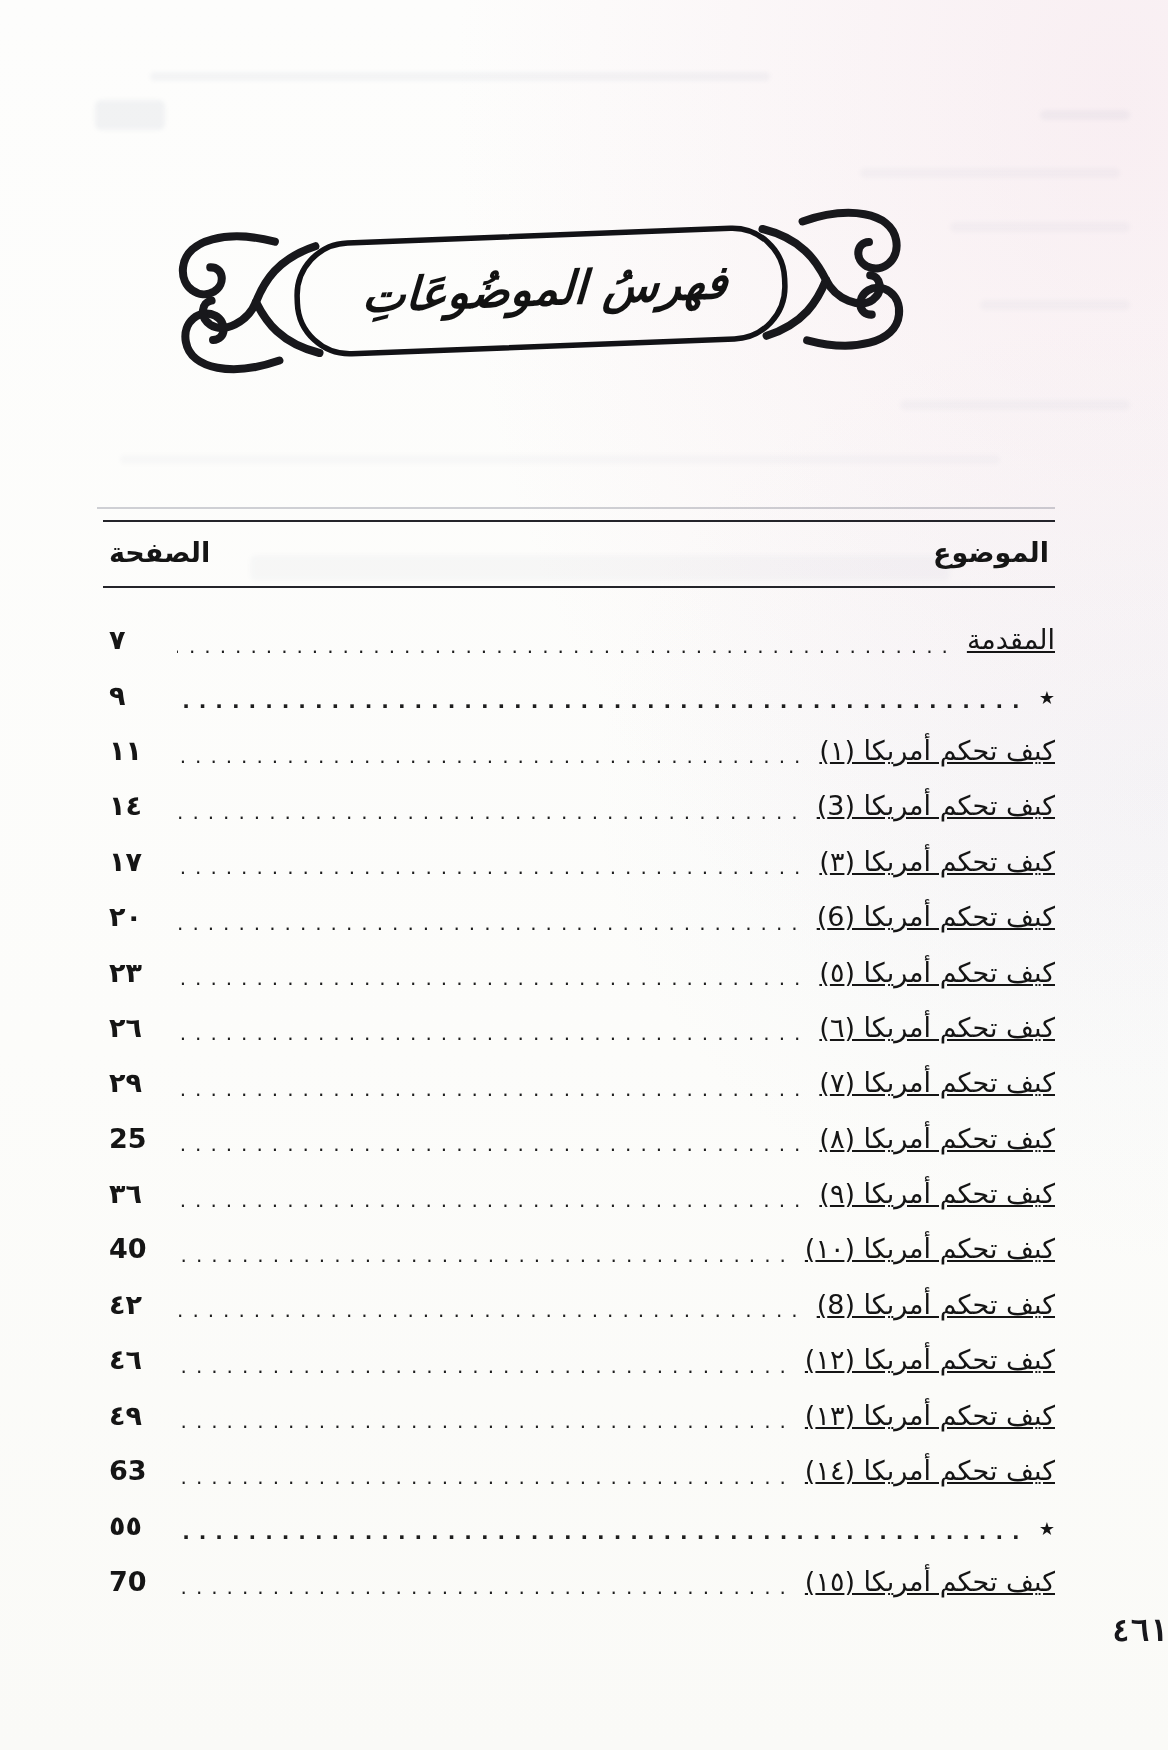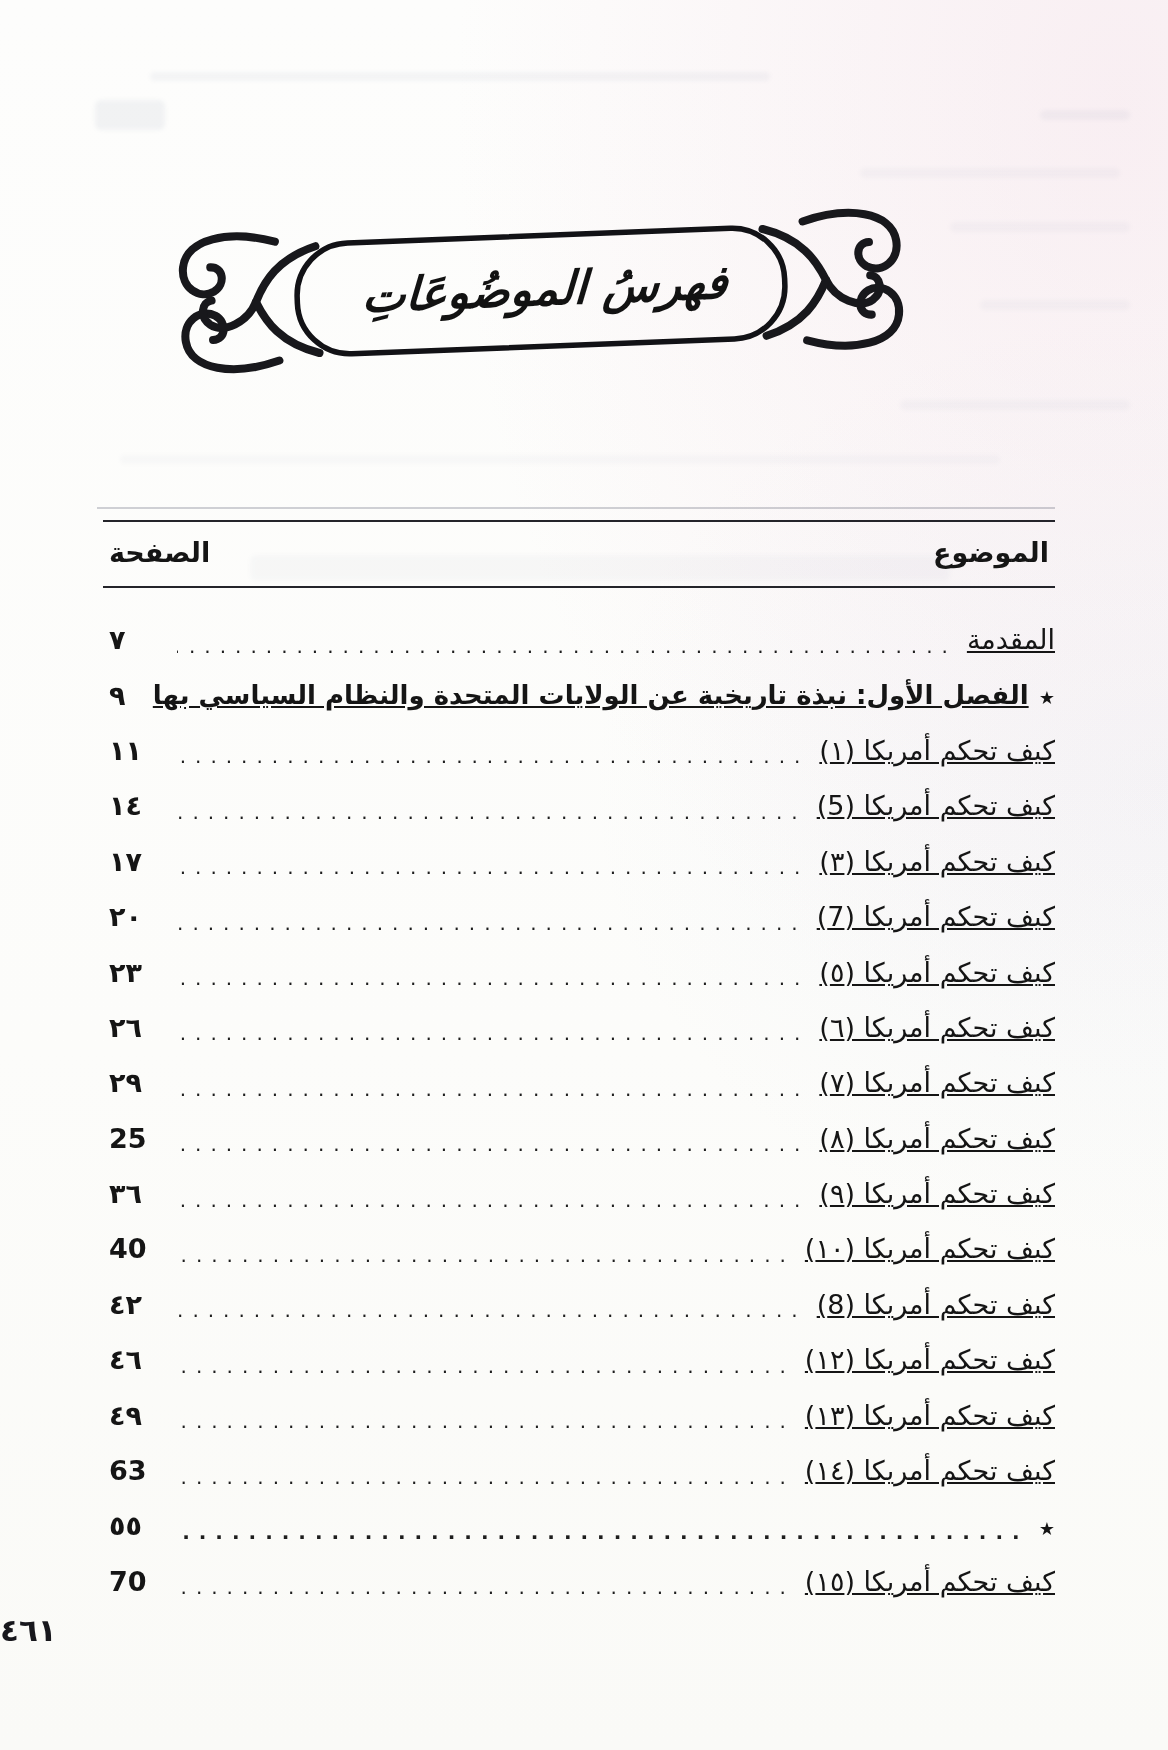--- a/index.html
+++ b/index.html
@@ -124,25 +124,26 @@
     direction: ltr;
     font-size: 27px;
     font-weight: 600;
     padding-left: 6px;
   }
 
   
   .footer-pagenum {
     position: absolute;
     top: 1612px; left: 0; right: 0;
-    text-align: left;
+    text-align: right;
     font-size: 31px;
     font-weight: 700;
     letter-spacing: 2px;
     color: #17171c;
+    font-family: Liberation Mono, monospace;
   }
 </style>
 </head>
 <body>
 
 <div class="page">
 
   <div class="ghost" style="top:72px;left:150px;width:620px;height:9px;"></div>
   <div class="ghost" style="top:100px;left:95px;width:70px;height:30px;opacity:0.09;"></div>
   <div class="ghost" style="top:110px;left:1040px;width:90px;height:10px;"></div>
@@ -183,45 +184,44 @@
 
   <div class="toc-list">
       <div class="toc-row">
 
       <span class="title">المقدمة</span>
       <span class="dots">..............................................................................................................</span>
       <span class="pageno">٧</span>
     </div>
       <div class="toc-row chapter">
       <span class="star">٭</span>
-      <span class="title">الفصل الأول: نبذة تاريخية عن الولايات المتحدة والنظام السياسي بها</span>
       <span class="dots">..............................................................................................................</span>
       <span class="pageno">٩</span>
     </div>
       <div class="toc-row">
 
       <span class="title">كيف تحكم أمريكا (١)</span>
       <span class="dots">..............................................................................................................</span>
       <span class="pageno">١١</span>
     </div>
       <div class="toc-row">
 
-      <span class="title">كيف تحكم أمريكا (5)</span>
+      <span class="title">كيف تحكم أمريكا (3)</span>
       <span class="dots">..............................................................................................................</span>
       <span class="pageno">١٤</span>
     </div>
       <div class="toc-row">
 
       <span class="title">كيف تحكم أمريكا (٣)</span>
       <span class="dots">..............................................................................................................</span>
       <span class="pageno">١٧</span>
     </div>
       <div class="toc-row">
 
-      <span class="title">كيف تحكم أمريكا (7)</span>
+      <span class="title">كيف تحكم أمريكا (6)</span>
       <span class="dots">..............................................................................................................</span>
       <span class="pageno">٢٠</span>
     </div>
       <div class="toc-row">
 
       <span class="title">كيف تحكم أمريكا (٥)</span>
       <span class="dots">..............................................................................................................</span>
       <span class="pageno">٢٣</span>
     </div>
       <div class="toc-row">

